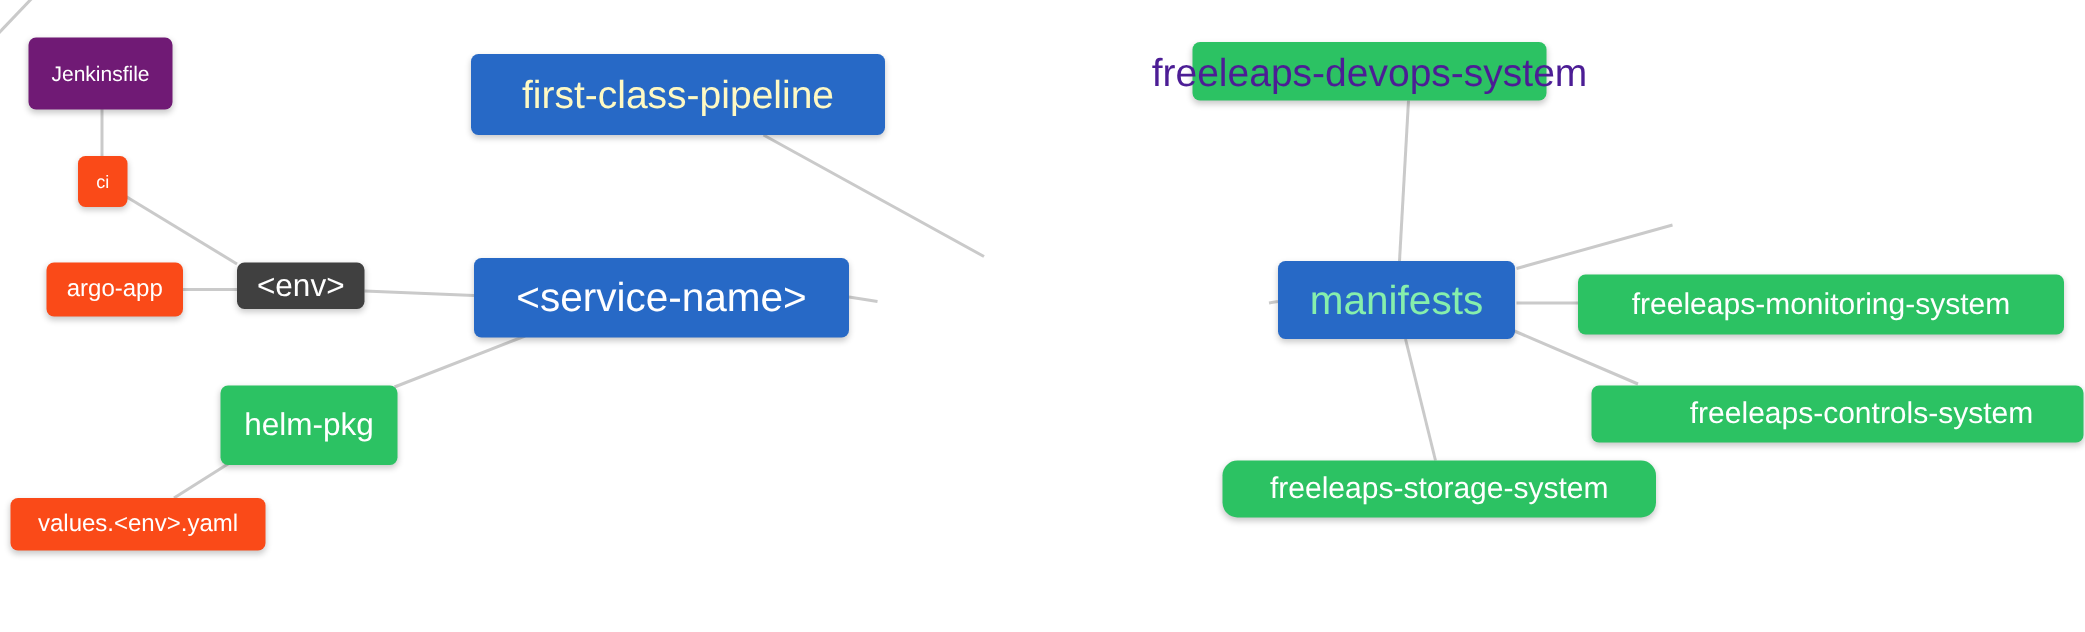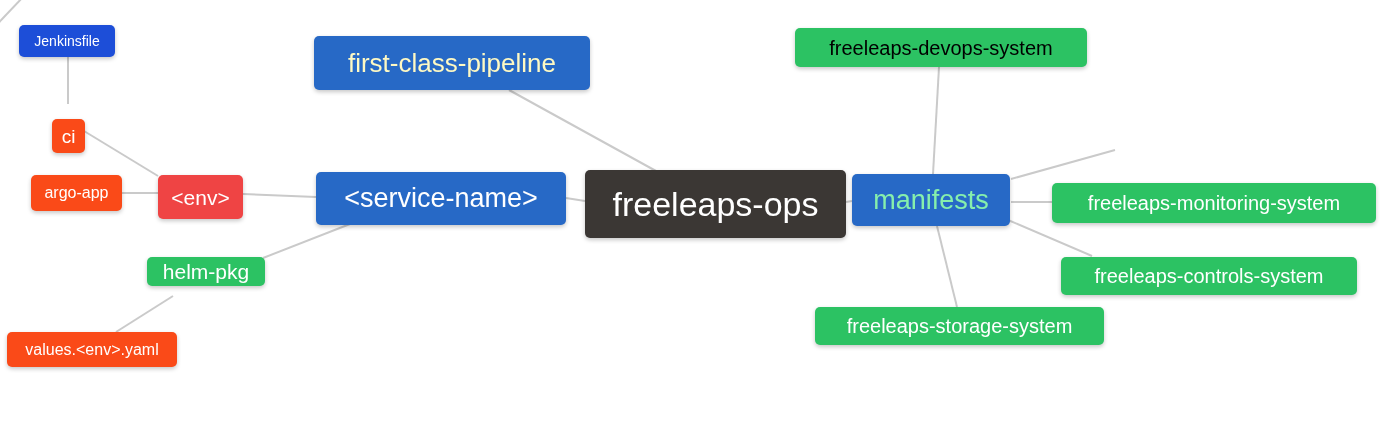--- a/index.html
+++ b/index.html
@@ -63,28 +63,27 @@
       <line x1="509" y1="90" x2="656" y2="171" stroke="#cacaca"></line>
       <line x1="566" y1="198" x2="585" y2="201" stroke="#cacaca"></line>
       <line x1="846" y1="202" x2="852" y2="201" stroke="#cacaca"></line>
       <line x1="933" y1="174" x2="939" y2="67" stroke="#cacaca"></line>
       <line x1="1011" y1="179" x2="1115" y2="150" stroke="#cacaca"></line>
       <line x1="1011" y1="202" x2="1052" y2="202" stroke="#cacaca"></line>
       <line x1="1008" y1="220" x2="1092" y2="256" stroke="#cacaca"></line>
       <line x1="937" y1="226" x2="957" y2="307" stroke="#cacaca"></line>
     </svg>
   <div class="node-layer">
-      <div class="mind-node" style="left: 19px; top: 25px; width: 96px; height: 32px; font-size: 14px; background: #1d4ed8; color: rgb(255, 255, 255);">Jenkinsfile</div>
-      <div class="mind-node" style="left: 52px; top: 104px; width: 33px; height: 34px; font-size: 19px; background: rgb(250, 74, 24); color: rgb(255, 255, 255); margin-top: 15px;">ci</div>
+      <div class="mind-node" style="left: 19px; top: 25px; width: 96px; height: 48px; font-size: 14px; background: #701a75; color: rgb(255, 255, 255);">Jenkinsfile</div>
+      <div class="mind-node" style="left: 52px; top: 104px; width: 33px; height: 34px; font-size: 12px; background: rgb(250, 74, 24); color: rgb(255, 255, 255);">ci</div>
       <div class="mind-node" style="left: 31px; top: 175px; width: 91px; height: 36px; font-size: 16px; background: rgb(250, 74, 24); color: rgb(255, 255, 255); text-align: right;">argo-app</div>
-      <div class="mind-node" style="left: 158px; top: 175px; width: 85px; height: 44px; font-size: 21px; background: #ef4444; color: rgb(255, 255, 255);">&lt;env&gt;</div>
-      <div class="mind-node" style="left: 147px; top: 257px; width: 118px; height: 29px; font-size: 21px; background: rgb(44, 194, 99); color: rgb(255, 255, 255);">helm-pkg</div>
+      <div class="mind-node" style="left: 158px; top: 175px; width: 85px; height: 31px; font-size: 21px; background: #404040; color: rgb(255, 255, 255);">&lt;env&gt;</div>
+      <div class="mind-node" style="left: 147px; top: 257px; width: 118px; height: 53px; font-size: 21px; background: rgb(44, 194, 99); color: rgb(255, 255, 255);">helm-pkg</div>
       <div class="mind-node" style="left: 7px; top: 332px; width: 170px; height: 35px; font-size: 16px; background: rgb(250, 74, 24); color: rgb(255, 255, 255); text-align: center;">values.&lt;env&gt;.yaml</div>
       <div class="mind-node" style="left: 314px; top: 36px; width: 276px; height: 54px; font-size: 26px; background: rgb(39, 105, 198); color: #fef9c3;">first-class-pipeline</div>
       <div class="mind-node" style="left: 316px; top: 172px; width: 250px; height: 53px; font-size: 27px; background: rgb(39, 105, 198); color: rgb(255, 255, 255);">&lt;service-name&gt;</div>
-      <div class="mind-node" style="left: 585px; top: 170px; width: 261px; height: 68px; font-size: 34px; background: rgb(59, 55, 52); color: rgb(255, 255, 255);">freeleaps-ops</div>
       <div class="mind-node" style="left: 852px; top: 174px; width: 158px; height: 52px; font-size: 27px; background: rgb(39, 105, 198); color: #86efac;">manifests</div>
-      <div class="mind-node" style="left: 795px; top: 28px; width: 292px; height: 39px; font-size: 20px; background: rgb(44, 194, 99); color: #000000;">freeleaps-devops-system</div>
+      <div class="mind-node" style="left: 795px; top: 28px; width: 236px; height: 39px; font-size: 26px; background: rgb(44, 194, 99); color: #4c1d95;">freeleaps-devops-system</div>
       <div class="mind-node" style="left: 1052px; top: 183px; width: 324px; height: 40px; font-size: 20px; background: rgb(44, 194, 99); color: rgb(255, 255, 255);">freeleaps-monitoring-system</div>
-      <div class="mind-node" style="left: 1061px; top: 257px; width: 296px; height: 38px; font-size: 20px; background: rgb(44, 194, 99); color: rgb(255, 255, 255);">freeleaps-controls-system</div>
-      <div class="mind-node" style="left: 815px; top: 307px; width: 289px; height: 38px; font-size: 20px; background: rgb(44, 194, 99); color: rgb(255, 255, 255);">freeleaps-storage-system</div>
+      <div class="mind-node" style="left: 1061px; top: 257px; width: 296px; height: 38px; font-size: 20px; background: rgb(44, 194, 99); color: rgb(255, 255, 255); padding-left: 32px;">freeleaps-controls-system</div>
+      <div class="mind-node" style="left: 815px; top: 307px; width: 289px; height: 38px; font-size: 20px; background: rgb(44, 194, 99); color: rgb(255, 255, 255); border-radius: 10px;">freeleaps-storage-system</div>
     </div>
 </div>
 
 </body></html>

